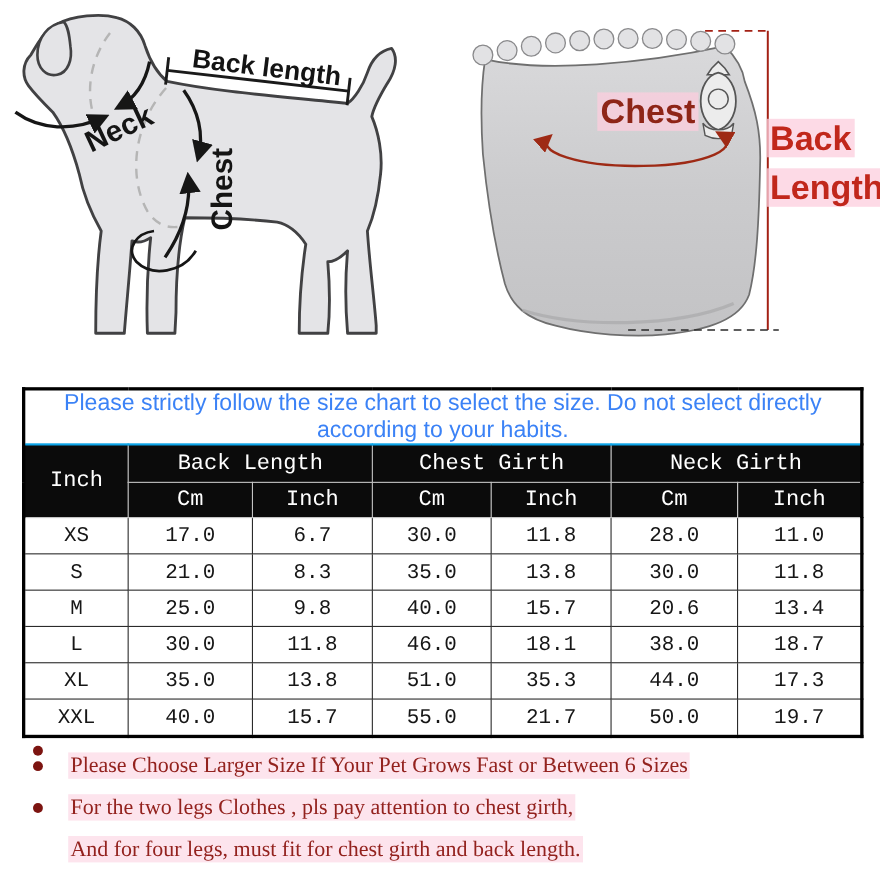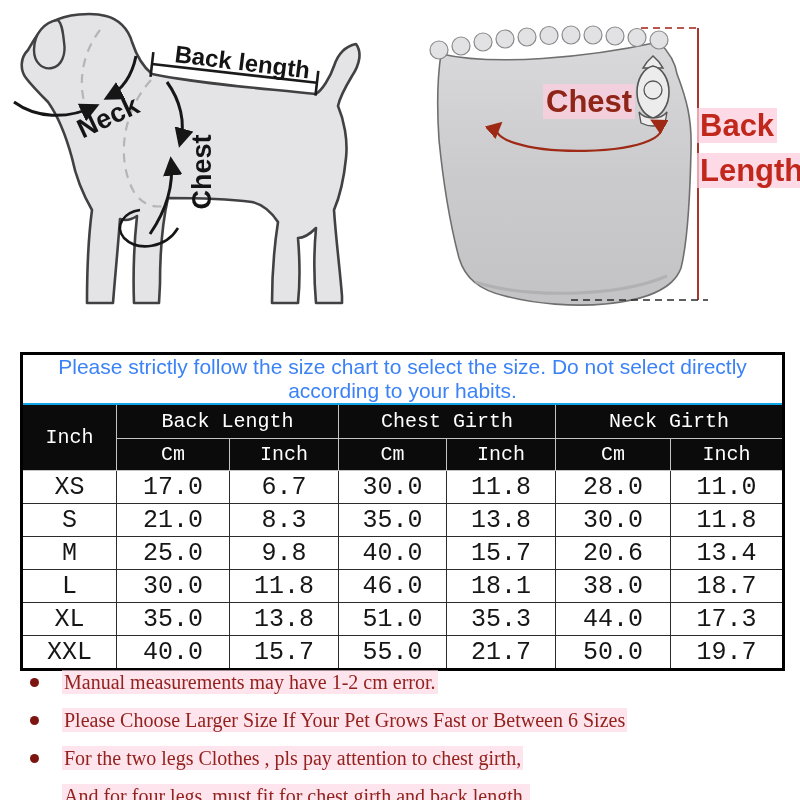--- a/index.html
+++ b/index.html
@@ -35,21 +35,21 @@
   #size-table .notice-cell{
     height:22px;background:#fff;color:#3b82f6;border-bottom:2px solid #0ea5e9;
     font-family:"Liberation Sans",sans-serif;font-size:21px;font-weight:400;
   }
   #size-table th{
     background:#0b0b0b;color:#ffffff;font-weight:400;border:1.5px solid #c4c4c4;
     font-size:20px;
   }
   #size-table .row-group th{height:33px;}
   #size-table .row-units th{height:31px;}
-  #size-table tbody td{height:32px;font-size:25px;color:#161616;background:#fff;}
+  #size-table tbody td{height:32px;font-size:19px;color:#161616;background:#fff;}
 
   
   #notes{position:absolute;left:28px;top:670px;width:760px;
      font-family:"Liberation Serif",serif;color:#93221e;font-size:20px;}
   .note-line{position:relative;margin:0 0 14px 0;padding-left:34px;line-height:24px;}
   .note-line .bullet{
     position:absolute;left:2px;top:8px;width:9px;height:9px;border-radius:50%;
     background:#7c1410;
   }
   .note-line span.hl{background:rgba(252,214,228,0.65);padding:1px 2px;}
@@ -268,21 +268,20 @@
         <td>21.7</td>
         <td>50.0</td>
         <td>19.7</td>
       </tr>
     </tbody>
   </table>
 
   <div id="notes">
     <div class="note-line">
       <span class="bullet"></span>
-      <span class="hl">Manual measurements may have 1-2 cm error.</span>
     </div>
     <div class="note-line">
       <span class="bullet"></span>
       <span class="hl">Please Choose Larger Size If Your Pet Grows Fast or Between 6 Sizes</span>
     </div>
     <div class="note-line">
       <span class="bullet"></span>
       <span class="hl">For the two legs Clothes , pls pay attention to chest girth,</span>
     </div>
     <div class="note-line no-bullet">

